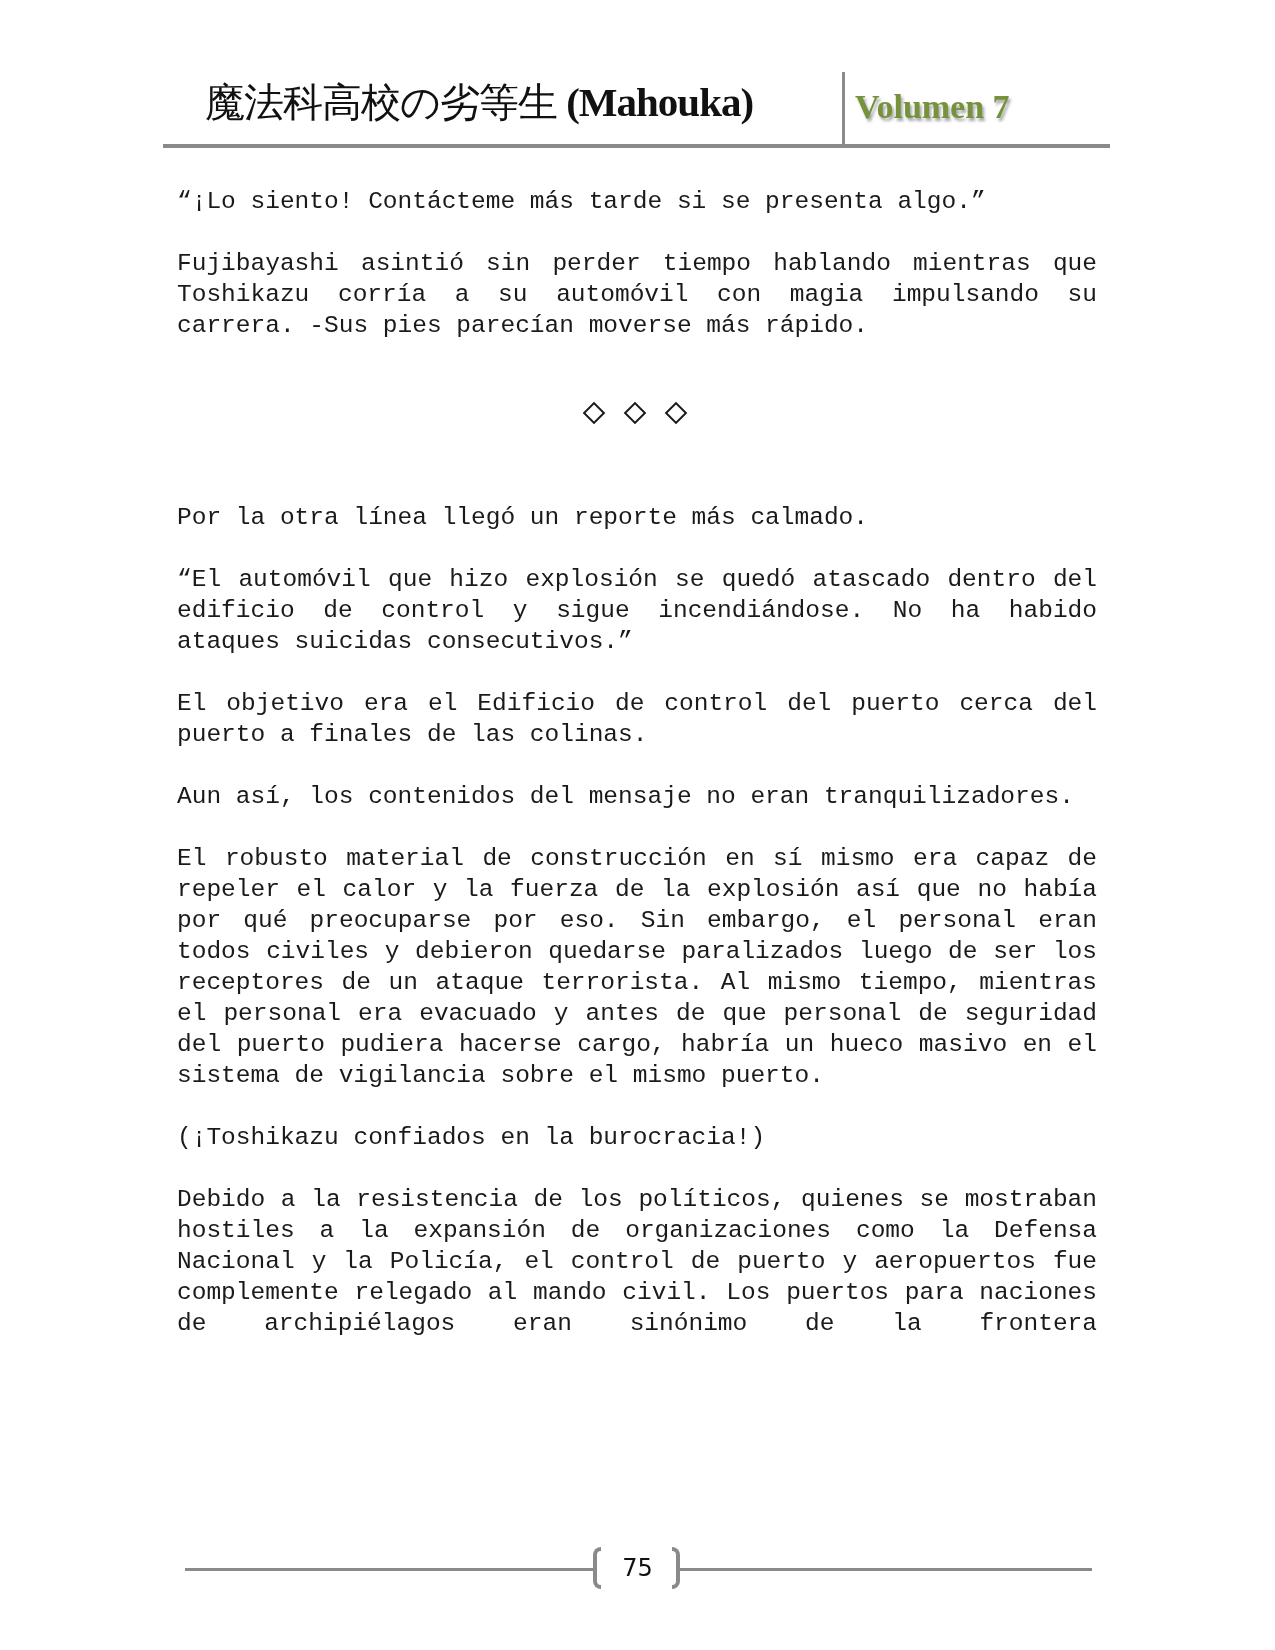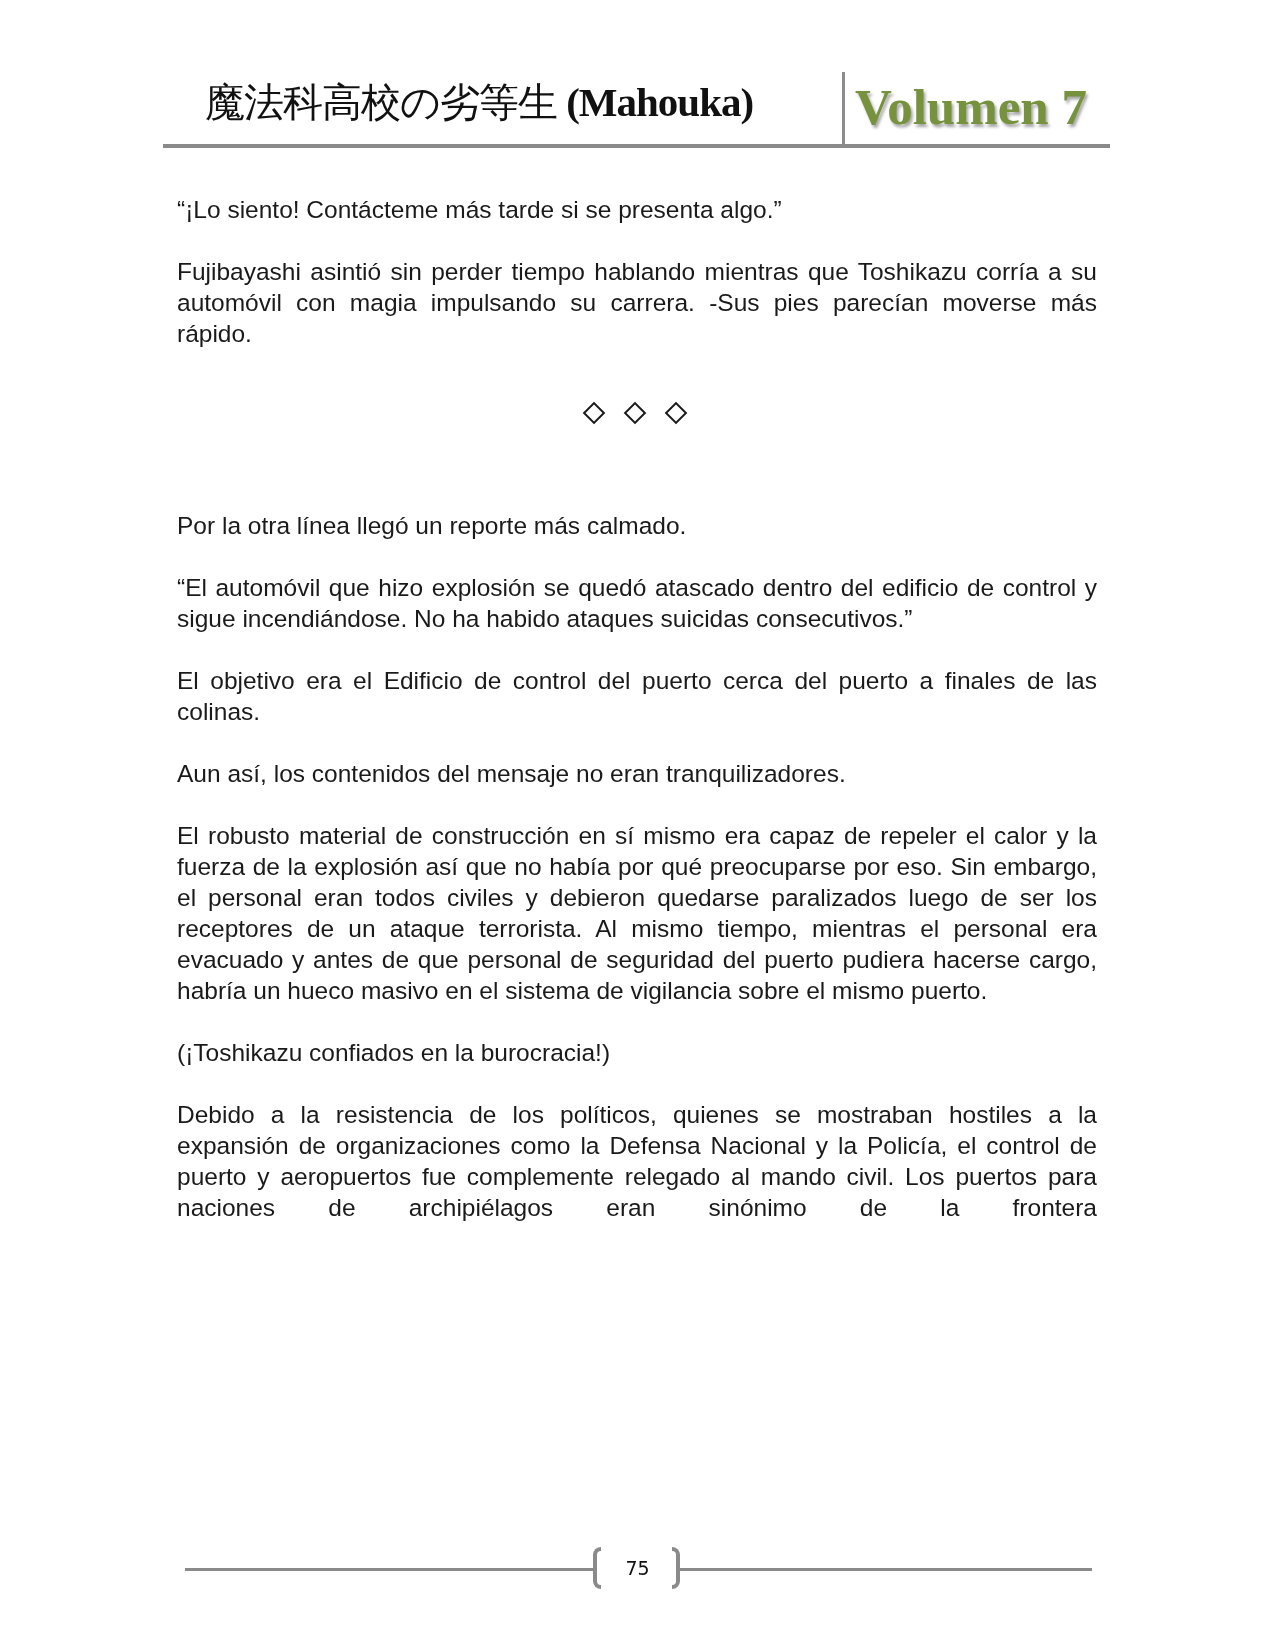--- a/index.html
+++ b/index.html
@@ -11,35 +11,35 @@
       font-size: 40px; line-height: 52px; color: #111;
       white-space: nowrap; letter-spacing: -1px; margin-top: 12px;
     }
     .header-title .latin { font-weight: bold; font-family: "Liberation Serif", serif; font-size: 41px; }
     .header-divider {
       position: absolute; left: 842px; top: 72px; width: 3px; height: 73px; background: #8c8c8c;
     }
     .header-volume {
       position: absolute; left: 855px; top: 82px;
       font-family: "Liberation Serif", serif; font-weight: bold;
-      font-size: 51px; line-height: 50px; color: #76923c;
+      font-size: 34px; line-height: 50px; color: #76923c;
       text-shadow: 2px 3px 3px rgba(0,0,0,0.35);
       white-space: nowrap;
     }
     .header-rule {
       position: absolute; left: 163px; top: 144px; width: 947px; height: 4px; background: #8a8a8a;
     }
 
     .body-text {
       position: absolute; left: 177px; width: 920px;
       font-family: "Liberation Sans", sans-serif;
       font-size: 24.5px; line-height: 31px; color: #1a1a1a;
       text-align: justify;
     }
-    .body-text p { margin: 16px 0 31px 0; }
+    .body-text p { margin: 8px 0 31px 0; font-family: Liberation Mono, monospace; }
     .body-text p.last { margin-bottom: 0; }
     .body-text p.last-line-justify { text-align-last: justify; }
 
     .separator {
       position: absolute; left: 580px; top: 398px; width: 110px; height: 30px;
       display: flex; justify-content: space-between; align-items: center;
     }
     .diamond {
       width: 16px; height: 16px; border: 2.5px solid #1a1a1a; transform: rotate(45deg);
       margin: 0 6px; box-sizing: border-box;
@@ -52,21 +52,21 @@
       position: absolute; left: 678px; top: 1568px; width: 414px; height: 3px; background: #8a8a8a;
     }
     .bracket {
       position: absolute; top: 1547px; width: 8px; height: 42px;
       border: 4px solid #8a8a8a; box-sizing: border-box;
     }
     .bracket.left { left: 593px; border-right: none; border-radius: 8px 0 0 8px; }
     .bracket.right { left: 672px; border-left: none; border-radius: 0 8px 8px 0; }
     .page-number {
       position: absolute; left: 605px; width: 65px; top: 1554px;
-      text-align: center; font-family: "DejaVu Sans", sans-serif; font-size: 19px; line-height: 28px; color: #111;
+      text-align: center; font-family: "DejaVu Sans", sans-serif; font-size: 24px; line-height: 28px; color: #111;
     }
   </style>
 </head>
 <body>
 
 <div class="header-title"><span>魔法科高校の劣等生</span><span class="latin"> (Mahouka)</span></div>
 <div class="header-divider"></div>
 <div class="header-volume">Volumen 7</div>
 <div class="header-rule"></div>
 

